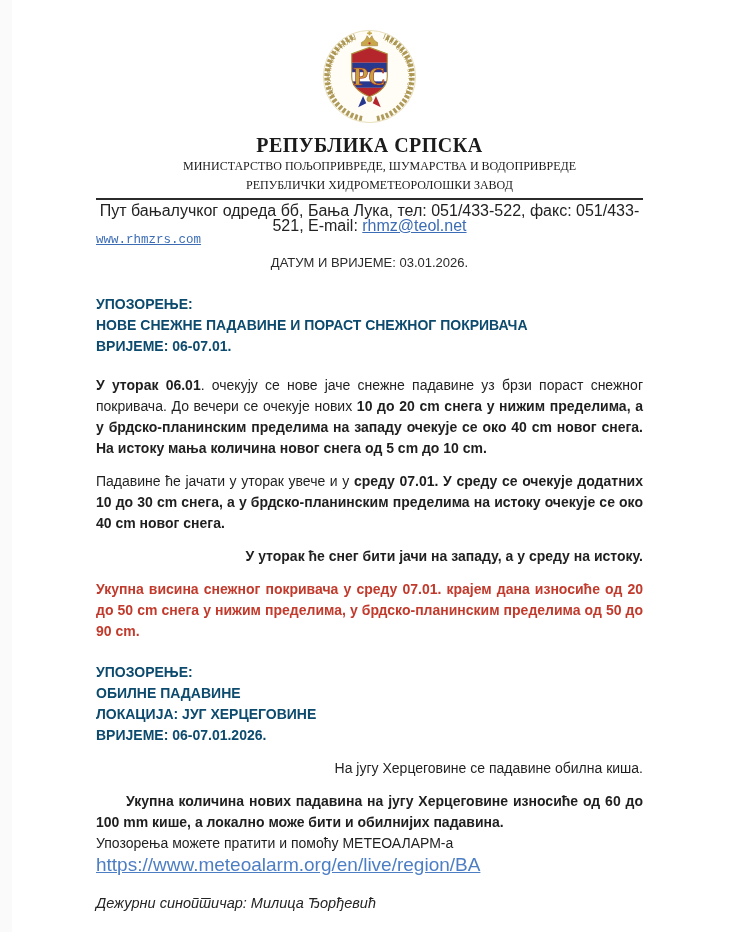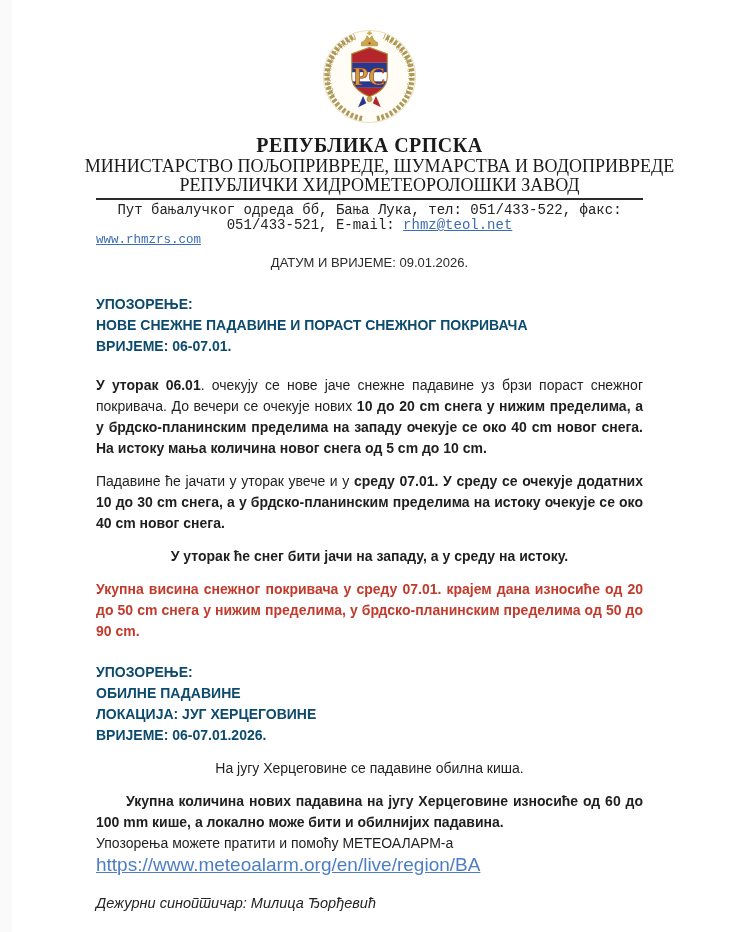--- a/index.html
+++ b/index.html
@@ -4,34 +4,34 @@
 <style>
   html,body{margin:0;padding:0;background:#ffffff;}
   .page{
     position:relative;width:739px;height:932px;background:#ffffff;overflow:hidden;
     font-family:"Liberation Sans","DejaVu Sans",sans-serif;color:#1f1f1f;
   }
   .page::before{content:"";position:absolute;left:0;top:0;width:12px;height:100%;background:#fafafa;}
   .header{padding-top:28px;text-align:center;font-family:"Liberation Serif","DejaVu Serif",serif;color:#1b1b1b;}
   .logo{width:97px;height:97px;margin:0 auto 8px auto;}
   .h-title{font-size:20px;font-weight:bold;line-height:24px;letter-spacing:.5px;}
-  .h-sub{font-size:18px;line-height:19px;margin-left:20px;}
+  .h-sub{font-size:12px;line-height:19px;margin-left:20px;}
   .content{padding:0 96px;}
   .divider{border-bottom:2px solid #2b2b2b;margin-top:3px;}
-  .address{font-family:Liberation Mono, monospace;font-size:14px;line-height:15px;margin-top:3px;text-align:center;color:#222;}
+  .address{font-family:Liberation Sans, sans-serif;font-size:16px;line-height:15px;margin-top:3px;text-align:center;color:#222;}
   .website-line{font-family:Liberation Mono, monospace;font-size:12.5px;line-height:15px;text-align:left;}
   .link{color:#3c6cb4;text-decoration:underline;cursor:pointer;}
   .link.light{color:#4d7ec4;}
   .date-line{text-align:center;font-size:13px;line-height:18px;margin-top:6px;color:#2a2a2a;}
   .warn-head{text-align:left;font-weight:bold;font-size:14px;line-height:21px;color:#0c4a6e;}
   .warn-head.first{margin-top:22px;}
   .warn-head.second{margin-top:20px;}
   .para{font-size:14px;line-height:21px;text-align:justify;margin:12px 0 0 0;}
   .para.first{margin-top:18px;}
-  .para.plain{text-align:center;}
+  .para.plain{text-align:right;}
   .meteo-text{font-size:14px;line-height:21px;}
   .link-line{font-size:19px;line-height:21px;}
   .signature{margin-top:18px;font-size:14.5px;line-height:21px;font-style:italic;color:#242424;}
 </style>
 </head>
 <body>
 
 <div class="page">
 
   <div class="header">
@@ -85,21 +85,21 @@
   <div class="content">
     <div class="divider"></div>
 
     <div class="address">
       <span>Пут бањалучког одреда бб, Бања Лука, тел: 051/433-522, факс: 051/433-521, E-mail: </span><a class="link">rhmz@teol.net</a>
     </div>
     <div class="website-line">
       <a class="link">www.rhmzrs.com</a>
     </div>
 
-    <div class="date-line">ДАТУМ И ВРИЈЕМЕ: 09.01.2026.</div>
+    <div class="date-line">ДАТУМ И ВРИЈЕМЕ: 03.01.2026.</div>
 
     <div class="warn-head first">
       <div>УПОЗОРЕЊЕ:</div>
       <div>НОВЕ СНЕЖНЕ ПАДАВИНЕ И ПОРАСТ СНЕЖНОГ ПОКРИВАЧА</div>
       <div>ВРИЈЕМЕ: 06-07.01.</div>
     </div>
 
     <p class="para first"><span style="font-weight: bold;">У уторак 06.01</span><span>. очекују се нове јаче снежне падавине уз брзи пораст снежног покривача. До вечери се очекује нових </span><span style="font-weight: bold;">10 до 20 cm снега у нижим пределима, а у брдско-планинским пределима на западу очекује се око 40 cm новог снега. На истоку мања количина новог снега од 5 cm до 10 cm.</span></p>
     <p class="para"><span>Падавине ће јачати у уторак увече и у </span><span style="font-weight: bold;">среду 07.01. У среду се очекује додатних 10 до 30 cm снега, а у брдско-планинским пределима на истоку очекује се око 40 cm новог снега.</span></p>
     <p class="para plain"><span style="font-weight: bold;">У уторак ће снег бити јачи на западу, а у среду на истоку.</span></p>

